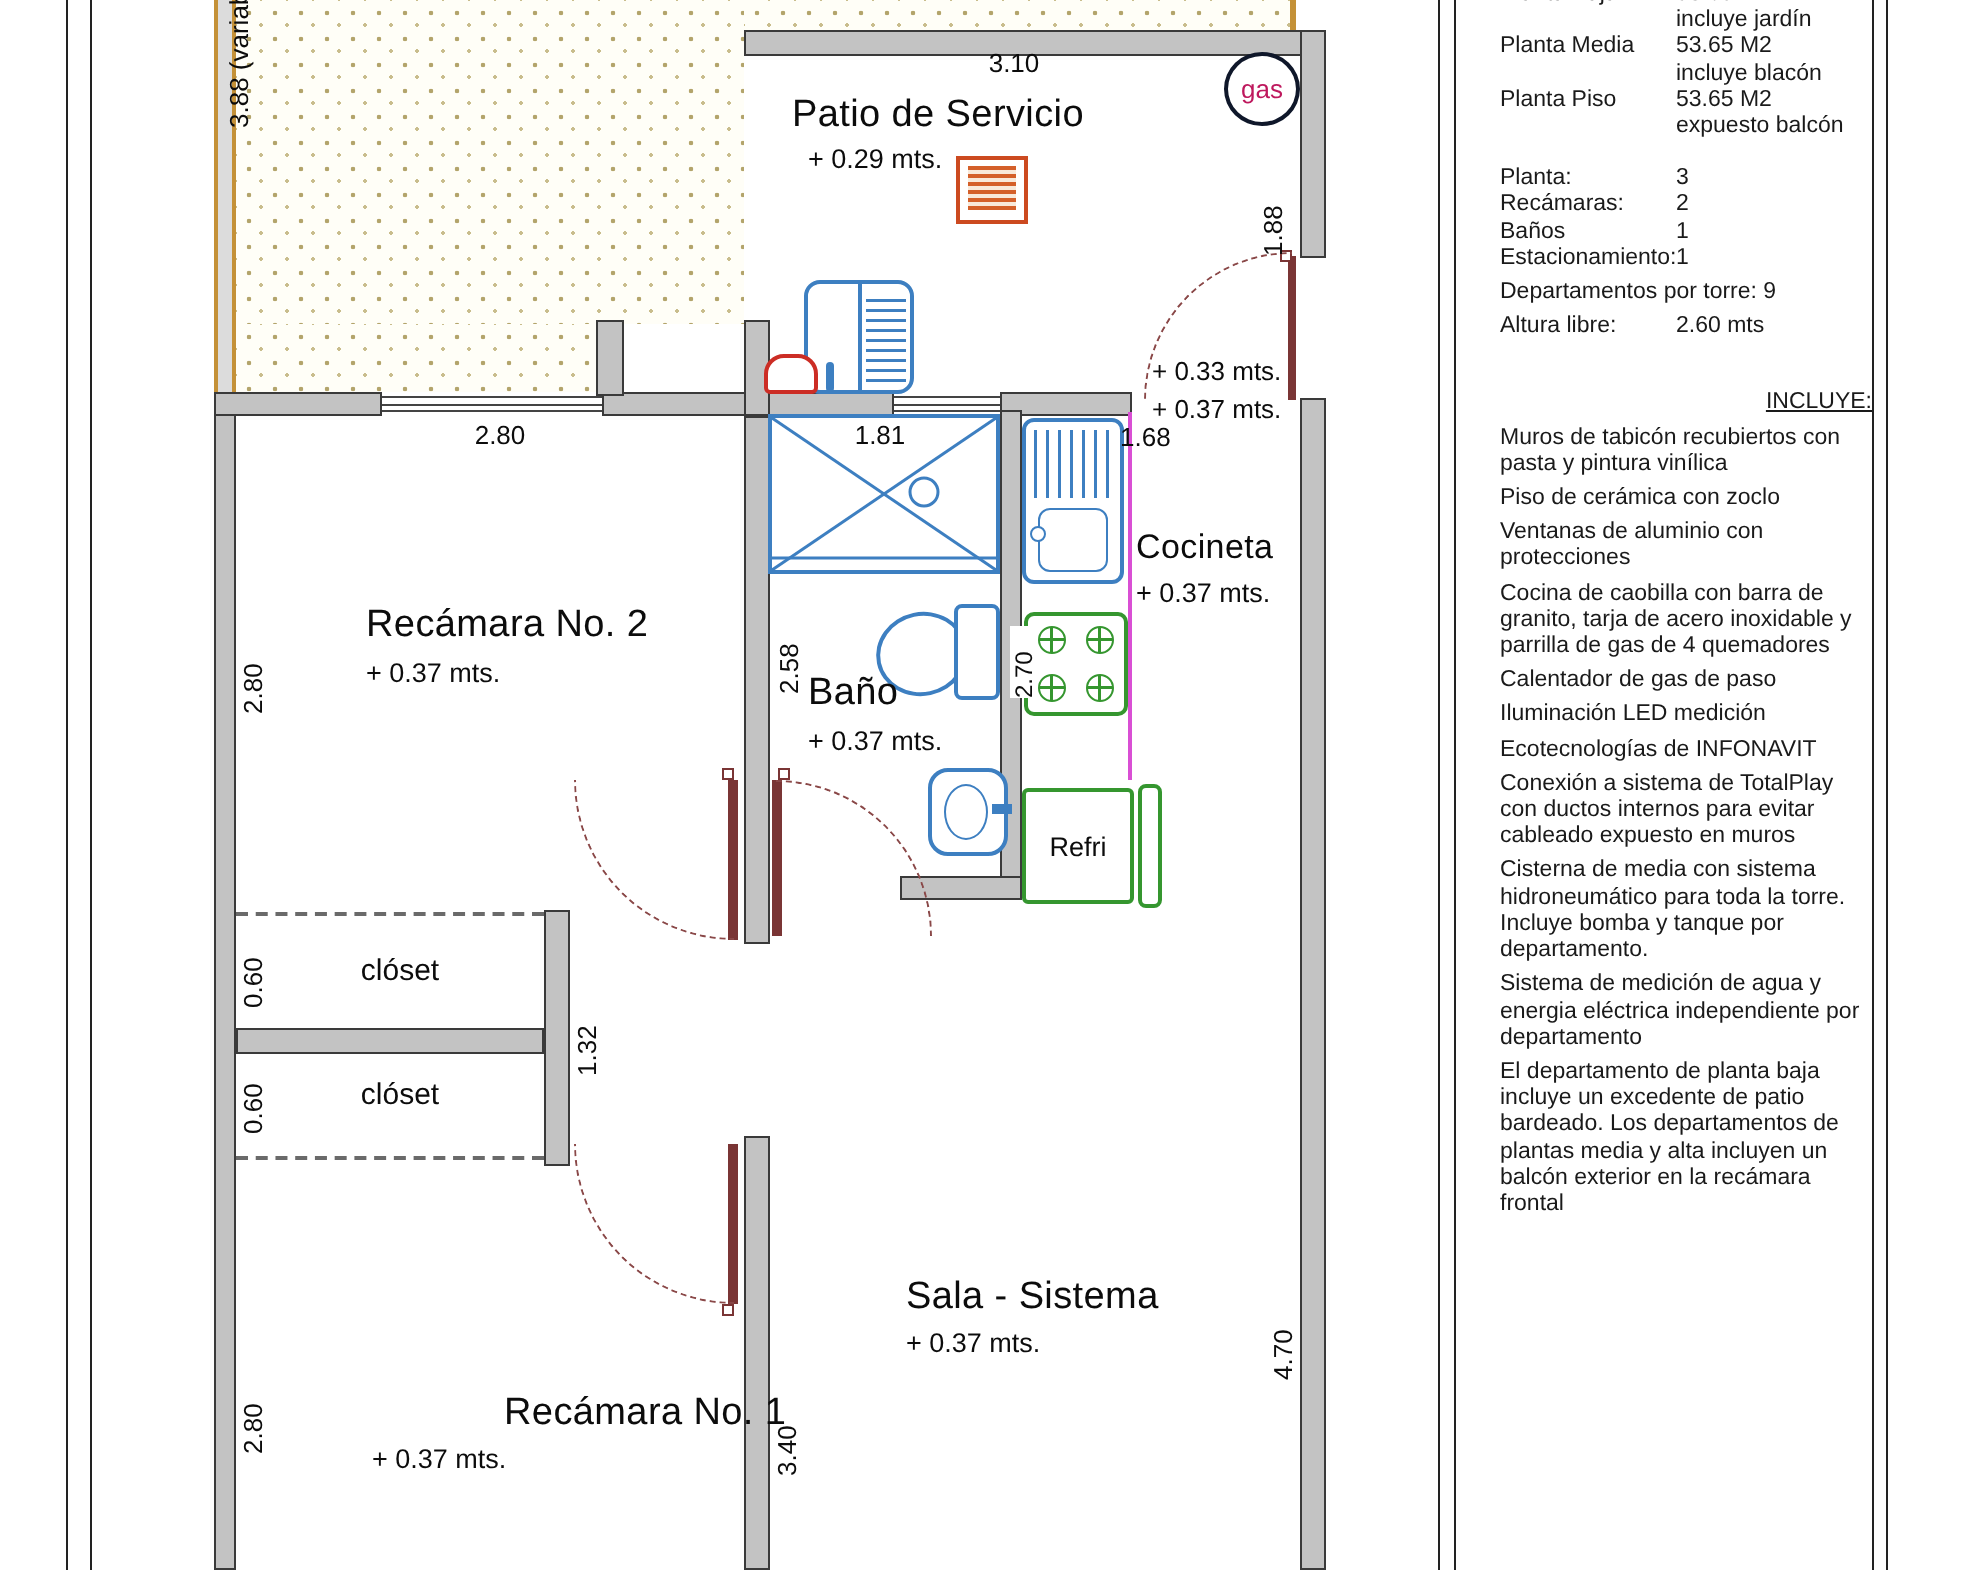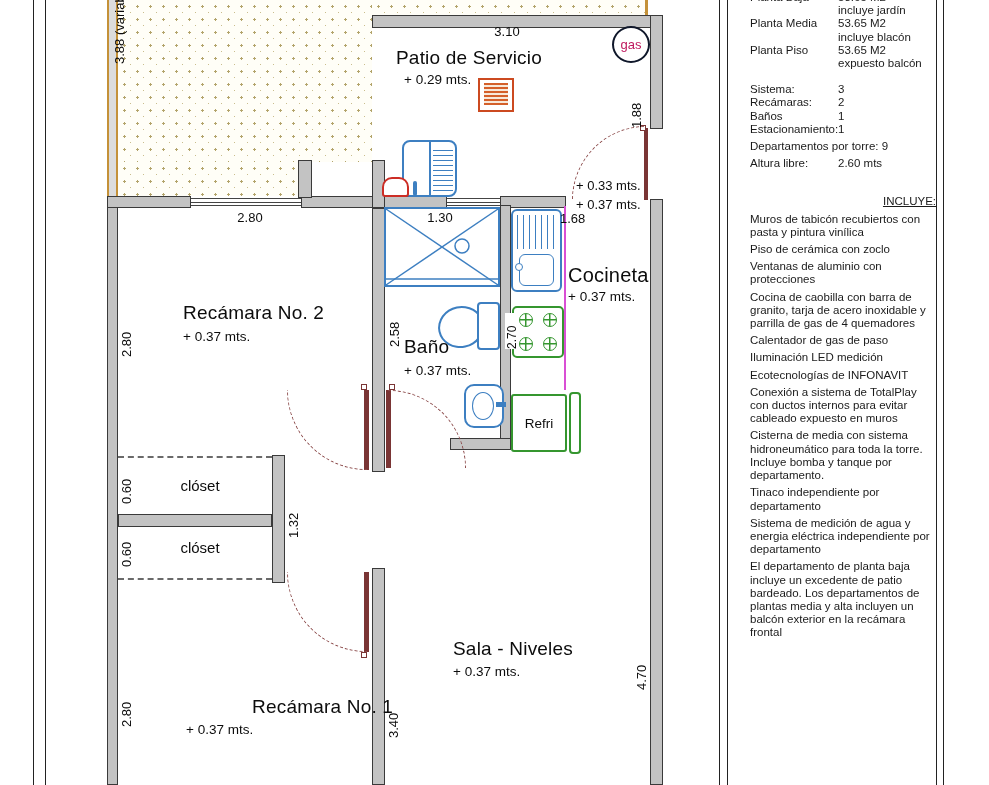--- a/index.html
+++ b/index.html
@@ -162,36 +162,36 @@
     <span class="abs" style="position:static;font-size:13.5px;color:#0c0c0c;">Refri</span>
   </div>
   <div class="fix green" style="left:569px;top:392px;width:12px;height:62px;border-radius:4px;"></div>
 
   <div class="room" style="left:396px;top:47px;">Patio de Servicio</div>
   <div class="lvl" style="left:404px;top:72px;">+ 0.29 mts.</div>
   <div class="room" style="left:183px;top:302px;">Recámara No. 2</div>
   <div class="lvl" style="left:183px;top:329px;">+ 0.37 mts.</div>
   <div class="room" style="left:404px;top:336px;">Baño</div>
   <div class="lvl" style="left:404px;top:363px;">+ 0.37 mts.</div>
-  <div class="room" style="left:568px;top:264px;font-size:20px;">Cocineta</div>
+  <div class="room" style="left:568px;top:264px;font-size:17px;">Cocineta</div>
   <div class="lvl" style="left:568px;top:289px;">+ 0.37 mts.</div>
-  <div class="room" style="left:453px;top:638px;">Sala - Niveles</div>
+  <div class="room" style="left:453px;top:638px;">Sala - Sistema</div>
   <div class="lvl" style="left:453px;top:664px;">+ 0.37 mts.</div>
   <div class="room" style="left:204px;top:696px;margin-left:48px;">Recámara No. 1</div>
   <div class="lvl" style="left:186px;top:722px;">+ 0.37 mts.</div>
   <div class="dim ctr" style="left:150px;top:477px;width:100px;font-size:15px;">clóset</div>
   <div class="dim ctr" style="left:150px;top:539px;width:100px;font-size:15px;">clóset</div>
 
   <div class="dim ctr" style="left:485px;top:24px;width:44px;">3.10</div>
   <div class="vdim" style="left:629px;top:92px;height:36px;">1.88</div>
   <div class="dim" style="left:576px;top:178px;">+ 0.33 mts.</div>
   <div class="dim" style="left:576px;top:197px;">+ 0.37 mts.</div>
   <div class="dim" style="left:560px;top:211px;">1.68</div>
   <div class="dim ctr" style="left:225px;top:210px;width:50px;">2.80</div>
-  <div class="dim ctr" style="left:418px;top:210px;width:44px;">1.30</div>
+  <div class="dim ctr" style="left:418px;top:210px;width:44px;">1.81</div>
   <div class="vdim" style="left:119px;top:317px;height:40px;">2.80</div>
   <div class="vdim" style="left:387px;top:307px;height:40px;">2.58</div>
   <div class="vdim small" style="left:505px;top:313px;height:36px;background:#fff;">2.70</div>
   <div class="vdim" style="left:119px;top:470px;height:34px;">0.60</div>
   <div class="vdim" style="left:119px;top:533px;height:34px;">0.60</div>
   <div class="vdim" style="left:286px;top:498px;height:40px;">1.32</div>
   <div class="vdim" style="left:634px;top:646px;height:44px;">4.70</div>
   <div class="vdim" style="left:386px;top:698px;height:40px;">3.40</div>
   <div class="vdim" style="left:119px;top:687px;height:40px;">2.80</div>
 </div>
@@ -213,21 +213,21 @@
     <span class="pval">53.65 M2</span>
   </div>
   <div class="pnote">incluye blacón</div>
   <div class="prow">
     <span class="plab">Planta Piso</span>
     <span class="pval">53.65 M2</span>
   </div>
   <div class="pnote">expuesto balcón</div>
 
   <div class="prow gap13">
-    <span class="plab">Sistema:</span>
+    <span class="plab">Planta:</span>
     <span class="pval">3</span>
   </div>
   <div class="prow">
     <span class="plab">Recámaras:</span>
     <span class="pval">2</span>
   </div>
   <div class="prow">
     <span class="plab">Baños</span>
     <span class="pval">1</span>
   </div>
@@ -247,16 +247,15 @@
 
   <div class="gap12">Muros de tabicón recubiertos con pasta y pintura vinílica</div>
   <div class="gap12">Piso de cerámica con zoclo</div>
   <div class="gap12">Ventanas de aluminio con protecciones</div>
   <div class="gap12">Cocina de caobilla con barra de granito, tarja de acero inoxidable y parrilla de gas de 4 quemadores</div>
   <div class="gap12">Calentador de gas de paso</div>
   <div class="gap12">Iluminación LED medición</div>
   <div class="gap12">Ecotecnologías de INFONAVIT</div>
   <div class="gap12">Conexión a sistema de TotalPlay con ductos internos para evitar cableado expuesto en muros</div>
   <div class="gap12">Cisterna de media con sistema hidroneumático para toda la torre. Incluye bomba y tanque por departamento.</div>
-  <div class="gap12">Tinaco independiente por departamento</div>
   <div class="gap12">Sistema de medición de agua y energia eléctrica independiente por departamento</div>
   <div class="gap12">El departamento de planta baja incluye un excedente de patio bardeado. Los departamentos de plantas media y alta incluyen un balcón exterior en la recámara frontal</div>
 </div>
 
 </body></html>

